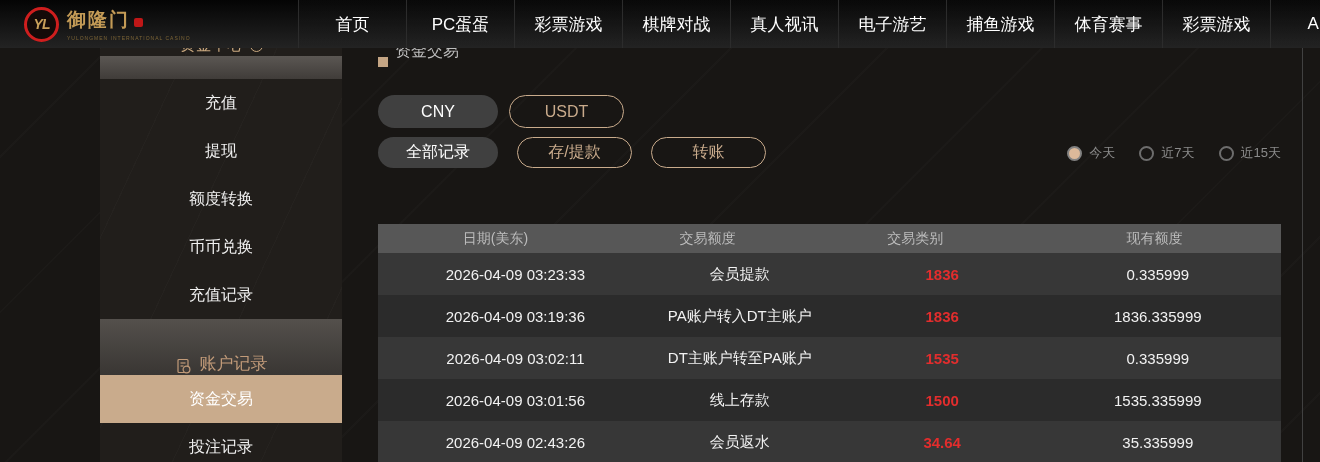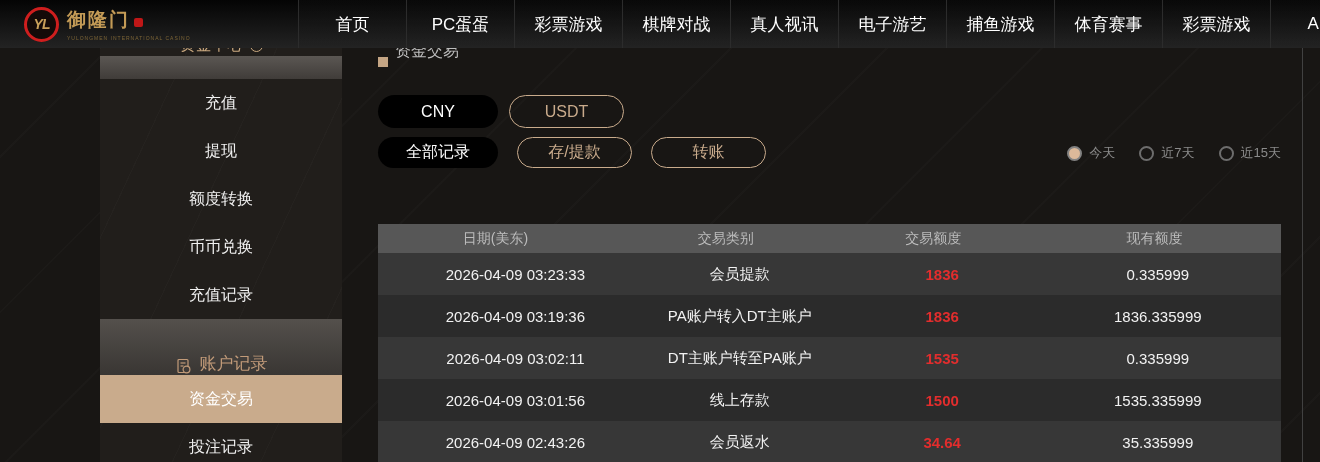--- a/index.html
+++ b/index.html
@@ -71,21 +71,21 @@
   .row-currency { margin-top:27px; display:flex; gap:11px; }
   .row-filter { margin-top:9px; display:flex; gap:19px; }
   .btn {
     display:flex; align-items:center; justify-content:center;
     font-size:16px; cursor:pointer; border-radius:17px;
   }
   .btn.h33 { height:33px; }
   .btn.h31 { height:31px; border-radius:16px; }
   .btn.w120 { width:120px; }
   .btn.w115 { width:115px; }
-  .btn.filled { background:#000000; color:#ffffff; }
+  .btn.filled { background:#404040; color:#ffffff; }
   .btn.outline { border:1px solid #c9ab8c; color:#c9ab8c; background:transparent; }
 
   .radios { position:absolute; top:96px; right:39px; display:flex; gap:24px; align-items:center; }
   .radio { display:flex; align-items:center; gap:7px; color:#8b8b8b; font-size:13px; cursor:pointer; }
   .radio-circle { width:15px; height:15px; border-radius:50%; border:2px solid #6d6d6d; }
   .radio.selected .radio-circle { background:#dcb99a; border-color:#828282; }
 
   .table { margin-top:56px; width:903px; }
   .thead { height:29px; background:#575757; display:flex; align-items:center; color:#bcbcbc; font-size:14px; }
   .trow { height:42px; display:flex; align-items:center; color:#f2f2f2; font-size:15px;padding-left:23px; }
@@ -182,22 +182,22 @@
     </div>
     <div class="radio">
       <span class="radio-circle"></span>
       <span>近15天</span>
     </div>
   </div>
 
   <div class="table">
     <div class="thead">
       <div class="tc tc1">日期(美东)</div>
+      <div class="tc tc3">交易额度</div>
       <div class="tc tc2">交易类别</div>
-      <div class="tc tc3">交易额度</div>
       <div class="tc tc4">现有额度</div>
     </div>
     <div class="trow">
       <div class="tc tc1">2026-04-09 03:23:33</div>
       <div class="tc tc2">会员提款</div>
       <div class="tc tc3 amount">1836</div>
       <div class="tc tc4">0.335999</div>
     </div>
     <div class="trow">
       <div class="tc tc1">2026-04-09 03:19:36</div>

